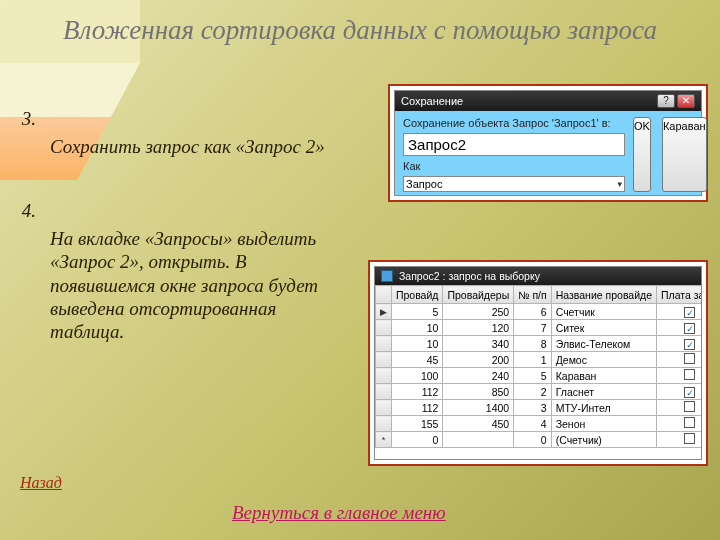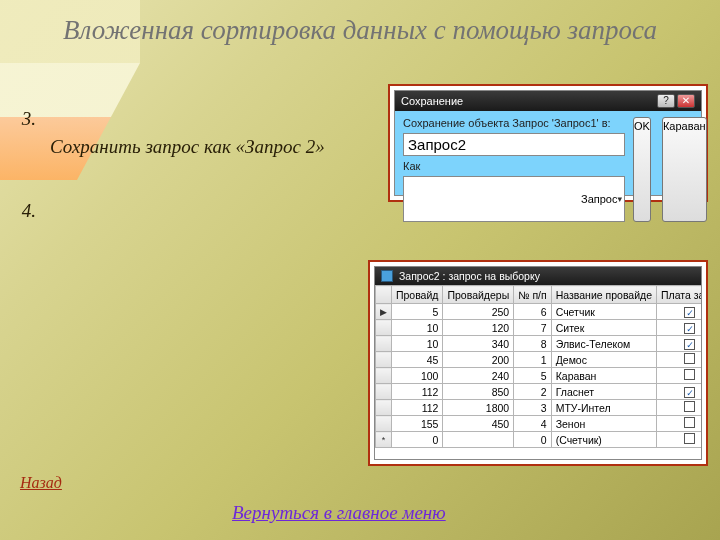--- a/index.html
+++ b/index.html
@@ -68,21 +68,21 @@
     color: #a52a10;
     text-decoration: underline;
     cursor: pointer;
   }
   .nav-main {
     position: absolute;
     left: 232px;
     bottom: 16px;
     font-style: italic;
     font-size: 19px;
-    color: #6d28d9;
+    color: #be185d;
     text-decoration: underline;
     cursor: pointer;
   }
 
   
   .panel1 {
     position: absolute;
     right: 12px;
     top: 84px;
     width: 320px;
@@ -114,22 +114,22 @@
   }
   .dlg-tbtn.close { background:linear-gradient(#e99,#c33); color:#fff; }
   .dlg-body { flex:1; padding:6px 8px; display:flex; gap:8px; }
   .dlg-form { flex:1; display:flex; flex-direction:column; gap:4px; }
   .dlg-label { color:#222; }
   .dlg-input {
     border:1px solid #888; background:#fff; padding:2px 4px; font-size:15px;
     width:100%;
   }
   .dlg-select {
-    border:1px solid #888; background:#fff; padding:16px 2px; font-size:11px;
-    width:100%; display:flex; justify-content:flex-end; align-items:center;
+    border:1px solid #888; background:#fff; padding:1px 2px; font-size:11px;
+    width:100%; display:flex; justify-content:space-between; align-items:center;
   }
   .chev { font-size:9px; color:#333; }
   .dlg-btns { display:flex; flex-direction:row; gap:11px; width:60px; }
   .dlg-btn {
     border:1px solid #777; background:linear-gradient(#fafafa,#ddd);
     border-radius:3px; text-align:center; padding:2px 0; font-size:11px;
   }
 
   
   .panel2 {
@@ -197,20 +197,21 @@
 
 <div class="slide-title">Вложенная сортировка данных с помощью запроса</div>
 
 <div class="content">
   <div class="list-item">
     <div class="list-num">3.</div>
     <div class="list-text">Сохранить запрос как «Запрос 2»</div>
   </div>
   <div class="list-item">
     <div class="list-num">4.</div>
+    <div class="list-text">На вкладке «Запросы» выделить «Запрос 2», открыть. В появившемся окне запроса будет выведена отсортированная таблица.</div>
   </div>
 </div>
 
 <a class="nav-back">Назад</a>
 <a class="nav-main">Вернуться в главное меню</a>
 
 <div class="panel1">
   <div class="dlg">
     <div class="dlg-title">
       <span>Сохранение</span>
@@ -300,21 +301,21 @@
               <td class="rowhdr"></td>
               <td class="num">112</td>
               <td class="num">850</td>
               <td class="num">2</td>
               <td>Гласнет</td>
               <td class="chk"><span>✓</span></td>
             </tr>
             <tr>
               <td class="rowhdr"></td>
               <td class="num">112</td>
-              <td class="num">1800</td>
+              <td class="num">1400</td>
               <td class="num">3</td>
               <td>МТУ-Интел</td>
               <td class="chk"><span></span></td>
             </tr>
             <tr>
               <td class="rowhdr"></td>
               <td class="num">155</td>
               <td class="num">450</td>
               <td class="num">4</td>
               <td>Зенон</td>

